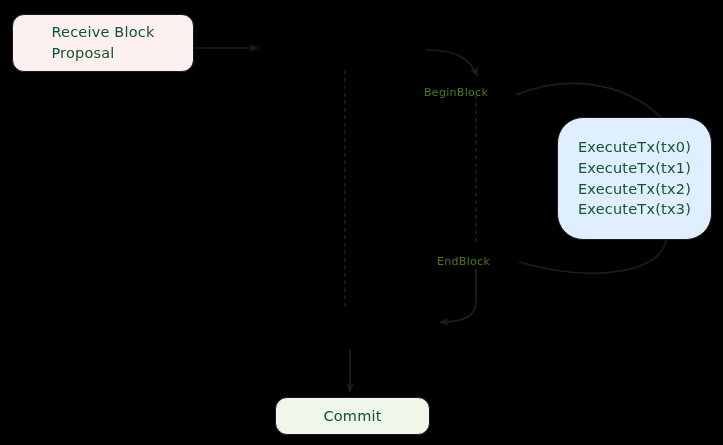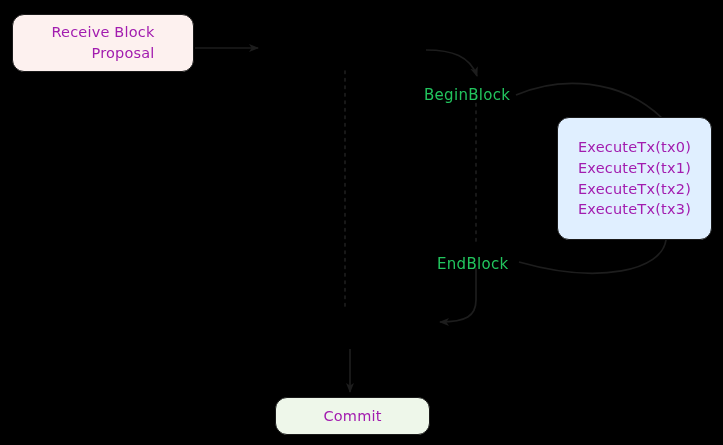--- a/index.html
+++ b/index.html
@@ -16,37 +16,37 @@
     font-family: "DejaVu Sans", sans-serif;
   }
   .node {
     position: absolute;
     box-sizing: border-box;
     border: 1.6px solid #1a1a1a;
     border-radius: 12px;
     display: flex;
     align-items: center;
     justify-content: center;
-    text-align: right;
-    color: #a21caf;
+    text-align: left;
+    color: #14532d;
     font-size: 14.5px;
     line-height: 1.42;
     letter-spacing: 0.2px;
     font-family: "DejaVu Sans", sans-serif;
     white-space: pre-line;
     padding: 4px 8px;
   }
   .node-pink  { background: #fdf1ef; }
   .node-green { background: #eef7ea; }
   .node-blue  { background: #e0efff; }
 
   .edge-label {
     position: absolute;
-    color: #22c55e;
-    font-size: 15px;
+    color: #4d7c0f;
+    font-size: 11px;
     letter-spacing: 0.3px;
     font-family: "DejaVu Sans", sans-serif;
     white-space: nowrap;
   }
 
   #wires {
     position: absolute;
     left: 0;
     top: 0;
     width: 723px;
@@ -95,21 +95,21 @@
 
     <path class="wire" marker-end="url(#ah)" d="M350,349 L350,392"></path>
   </svg>
 
   <div class="node node-pink" style="left:12px; top:14px; width:182px; height:58px;">
     <span>Receive Block
 Proposal</span>
   </div>
 
 
-  <div class="node node-blue" style="left:557px; top:117px; width:155px; height:123px;">
+  <div class="node node-blue" style="left:557px; top:117px; width:155px; height:123px;border-radius:26px;">
     <span>ExecuteTx(tx0)
 ExecuteTx(tx1)
 ExecuteTx(tx2)
 ExecuteTx(tx3)</span>
   </div>
 
 
   <div class="node node-green" style="left:275px; top:397px; width:155px; height:38px;">
     <span>Commit</span>
   </div>

